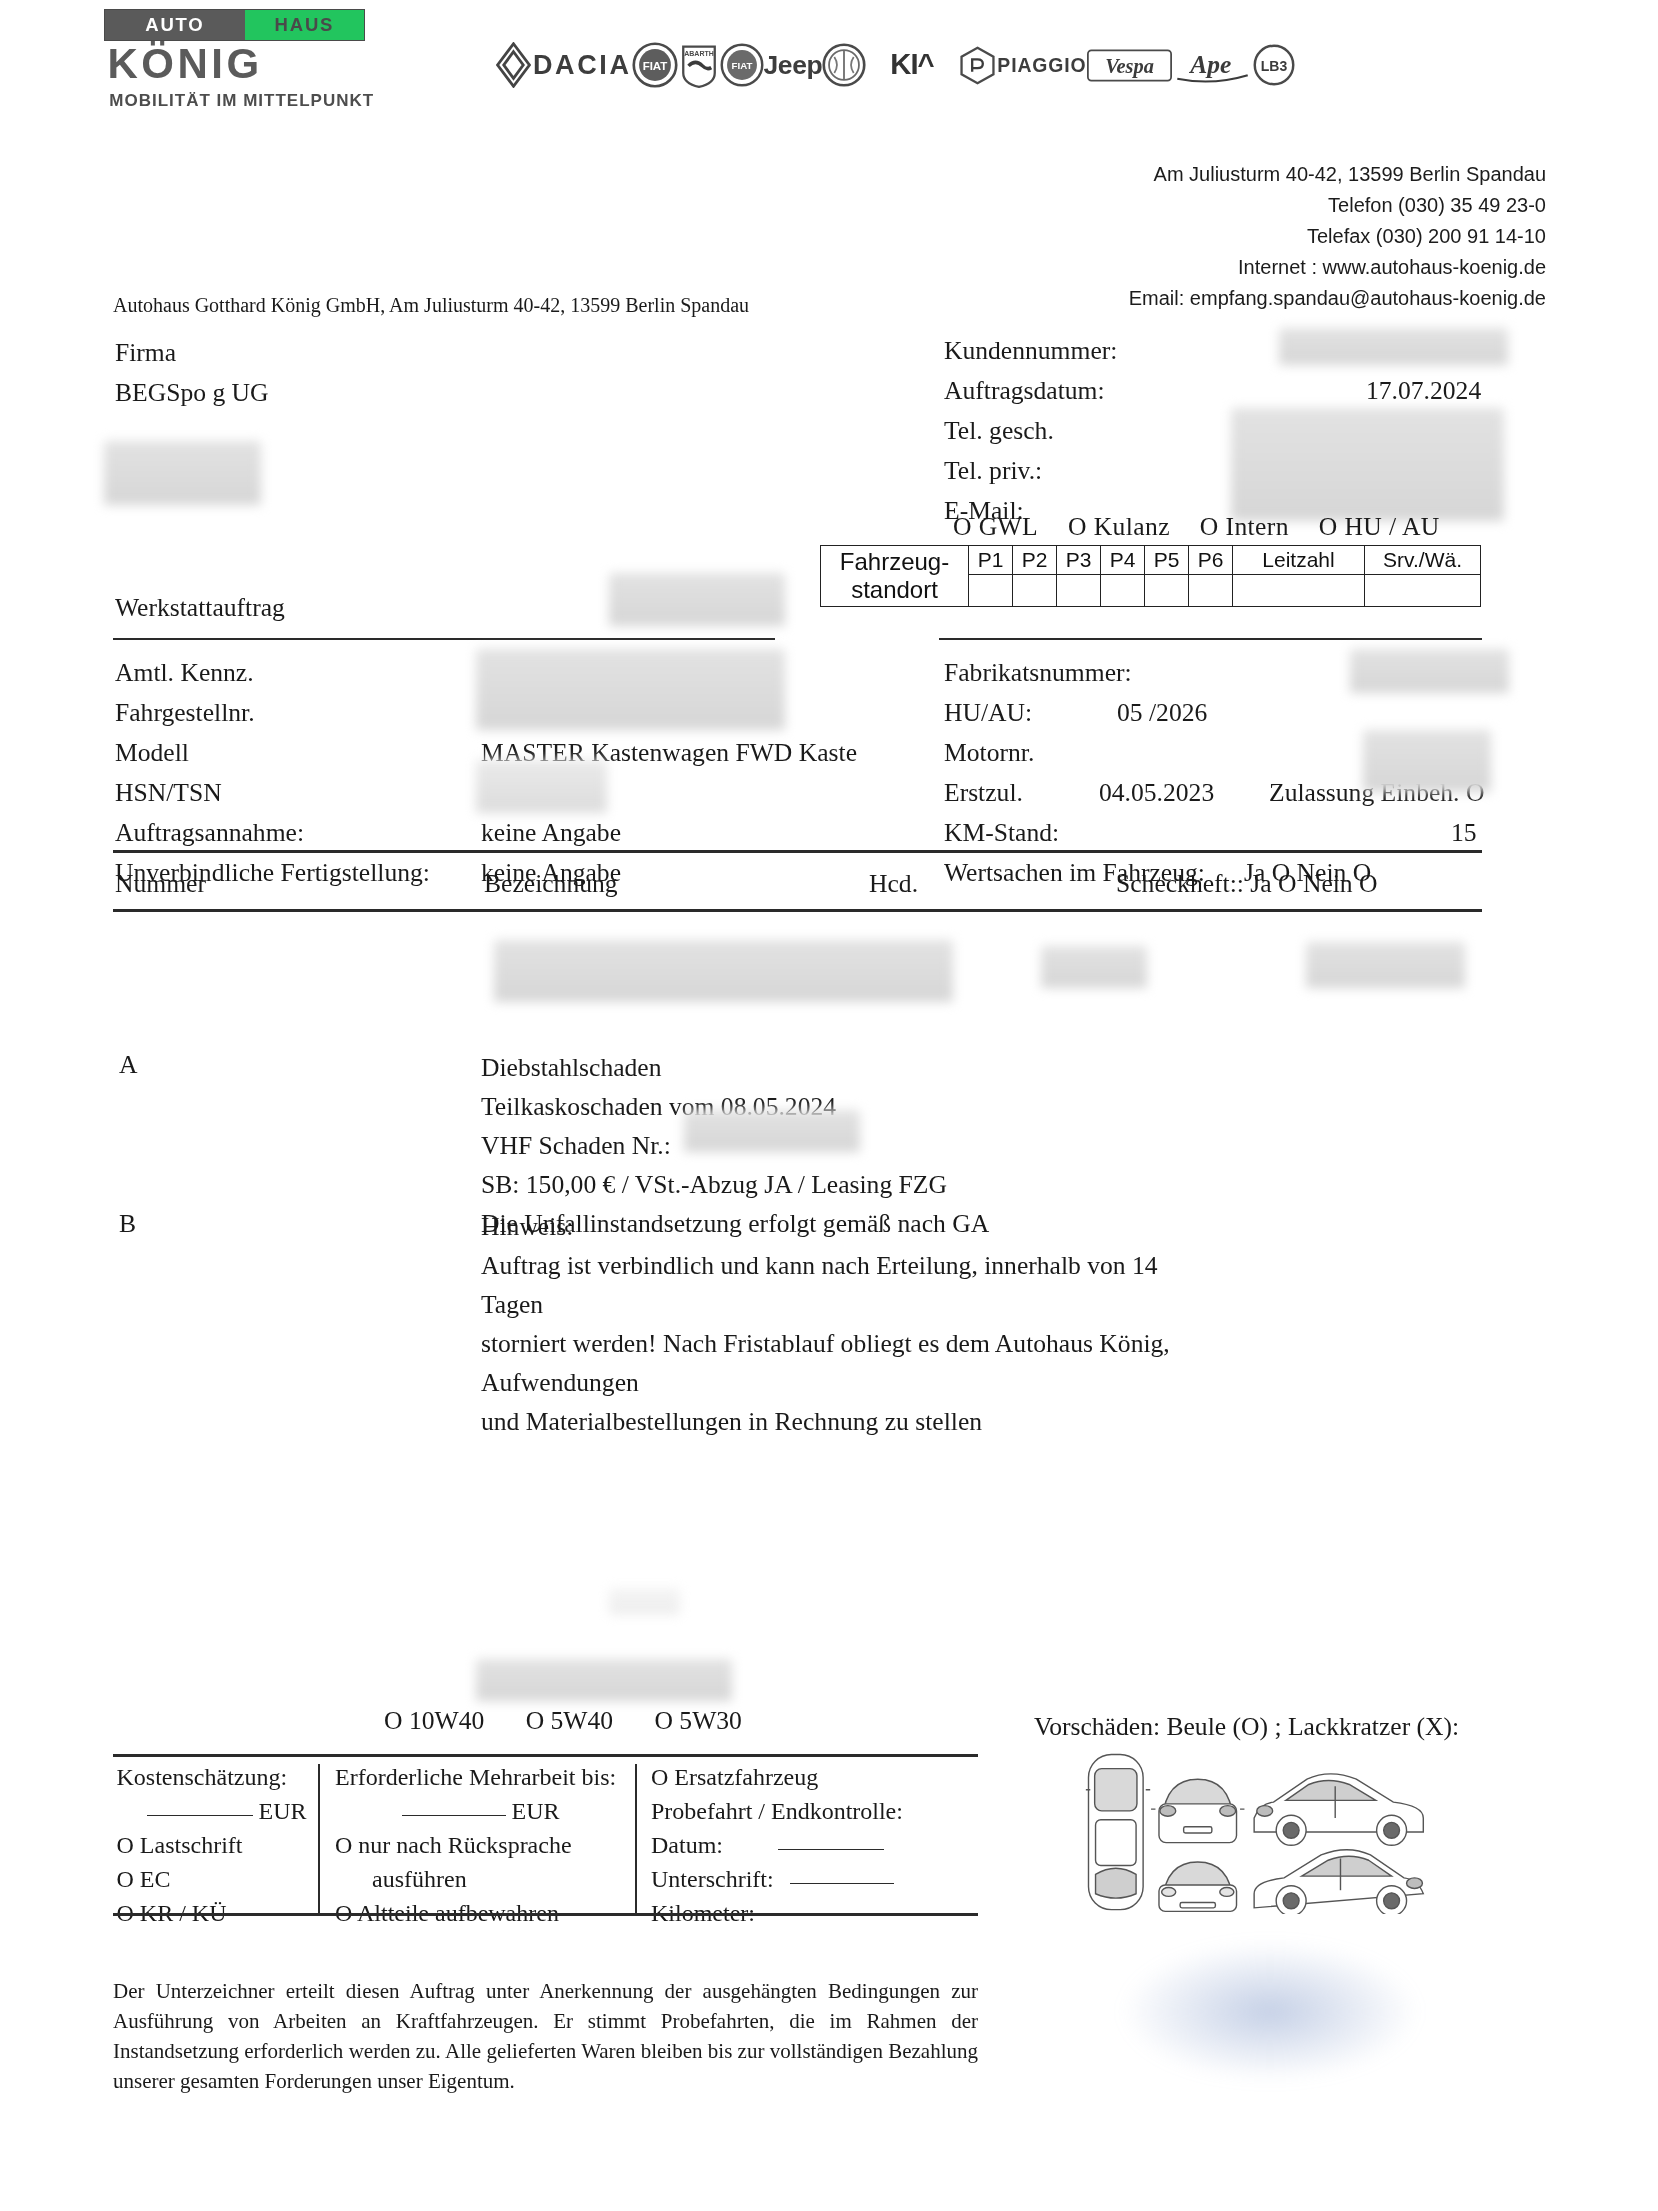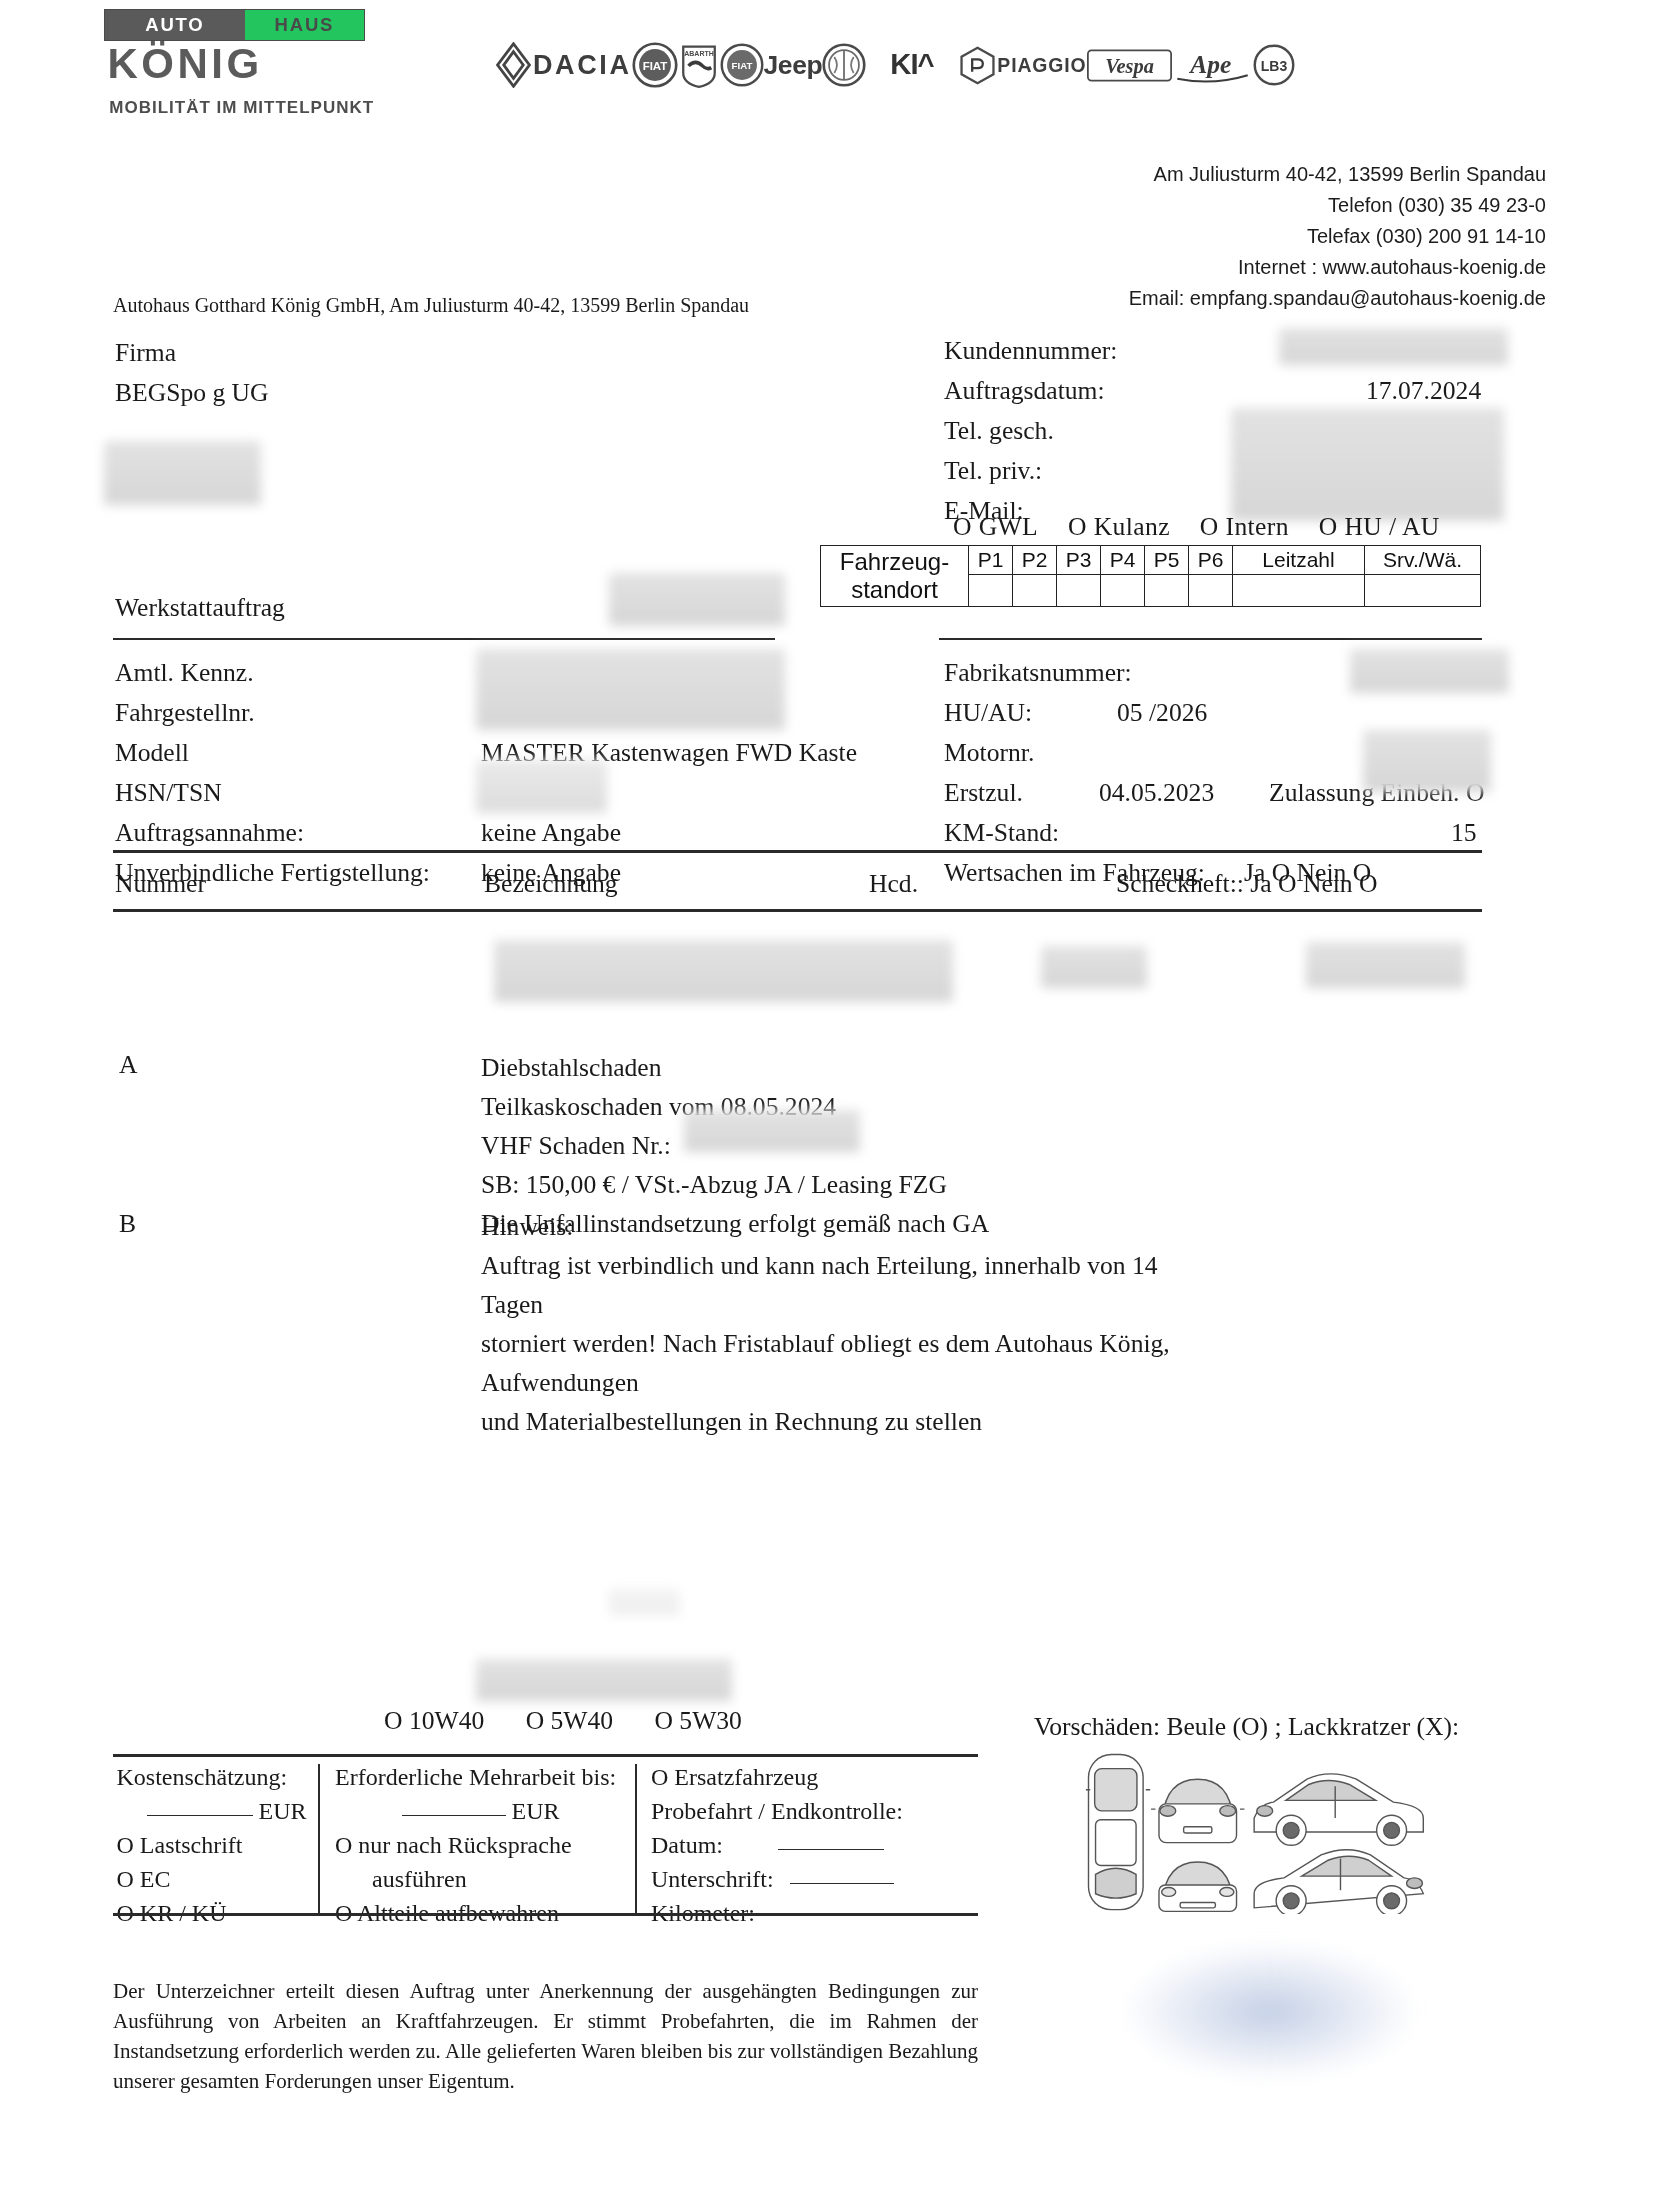--- a/index.html
+++ b/index.html
@@ -54,21 +54,21 @@
     line-height:0.95;
     margin-top:3.5px;
     margin-left:3.5px;
   }
   #koenig-tag {
     font-family:"Liberation Sans", sans-serif;
     font-weight:bold;
     font-size:17px;
     letter-spacing:1px;
     color:#4d4d4d;
-    margin-top:14px; margin-left:5.3px;
+    margin-top:7px; margin-left:5.3px;
   }
 
   
   #brand-strip {
     left:494px; top:34px; width:997px; height:62px;
     display:flex; align-items:center; 
     color:#4a4a4a;
   }
   .brand { display:flex; align-items:center; justify-content:center; height:51px; }
   .brand svg { display:block; }

